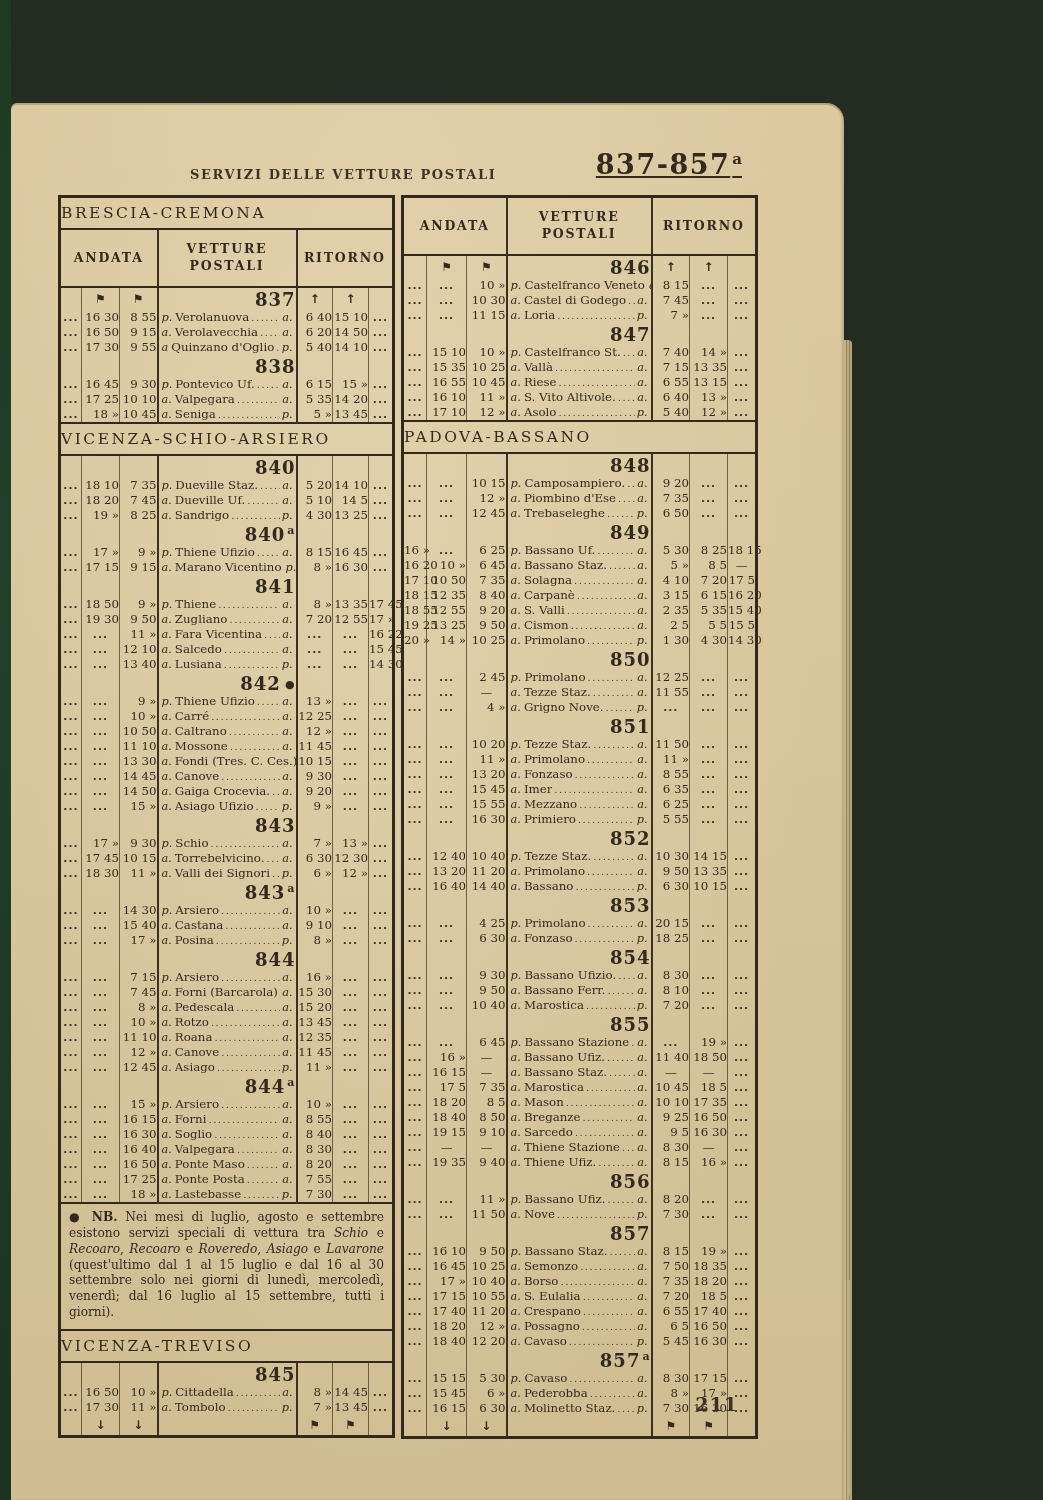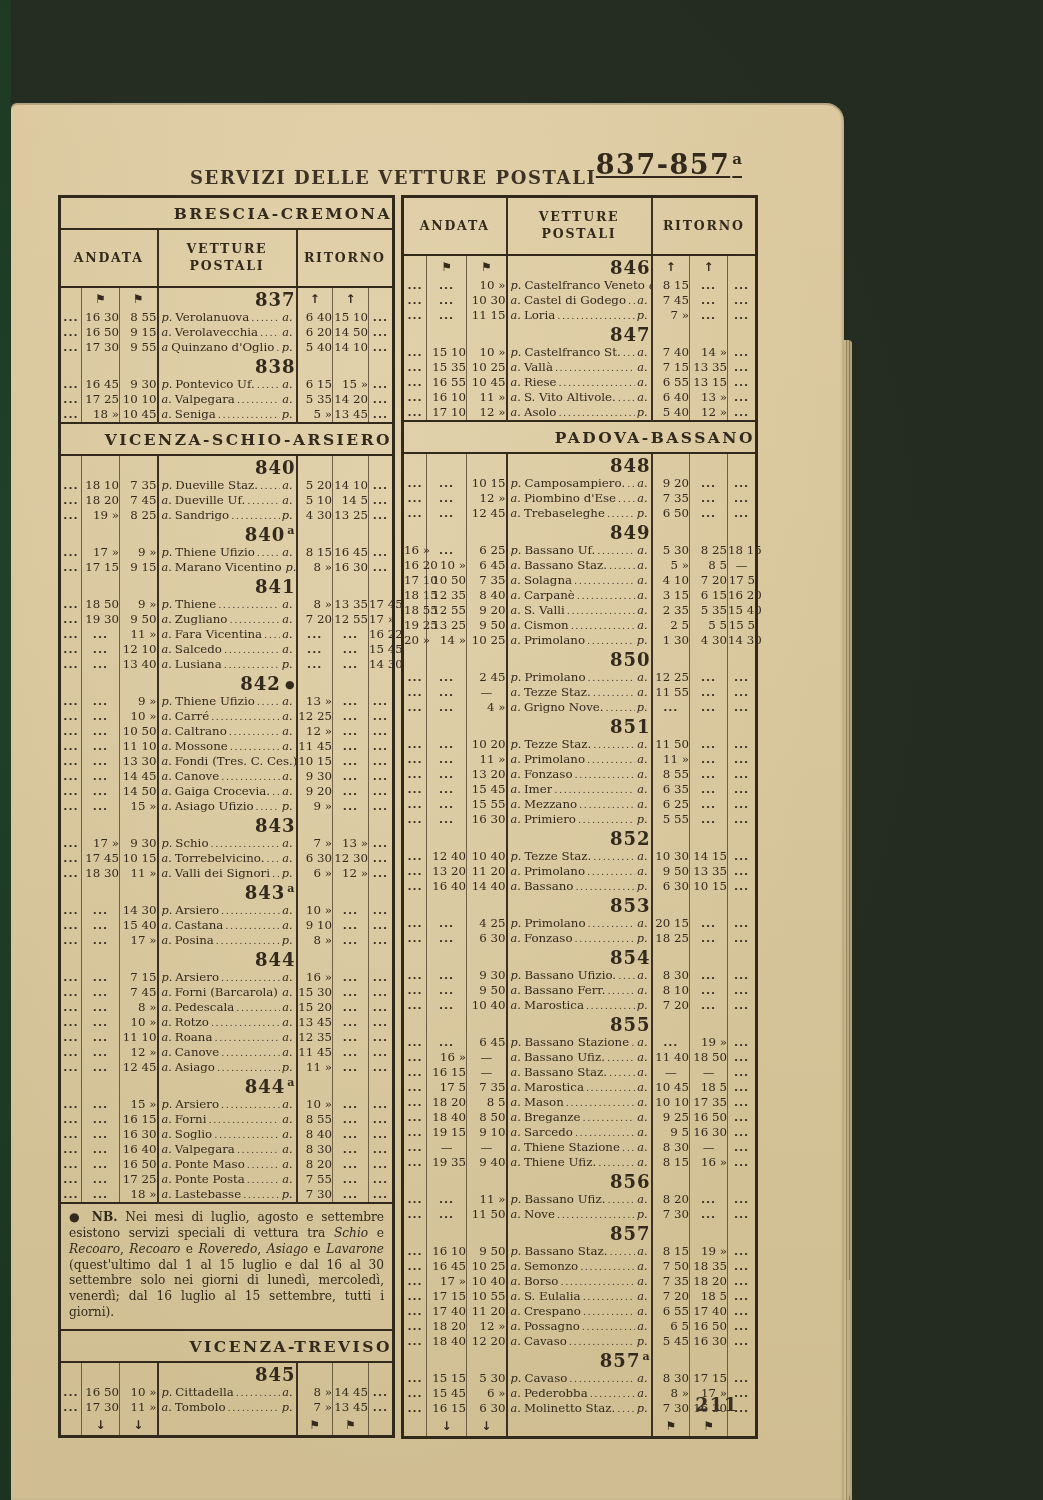--- a/index.html
+++ b/index.html
@@ -23,21 +23,21 @@
     box-shadow: inset 0 2px 0 rgba(120,105,75,.35), inset -2px 0 2px rgba(120,105,75,.3);}
   .page-stack{position:absolute;left:844px;top:340px;bottom:0;width:8px;
     background:repeating-linear-gradient(90deg,#c6b489 0 2px,#96865f 2px 3px,#bcab81 3px 5px,#8b7b57 5px 6px,#b3a378 6px 8px);
     border-radius:0 4px 0 0;}
   .page-stack2{position:absolute;left:844px;top:1280px;bottom:0;width:6px;
     background:repeating-linear-gradient(90deg,#cdbb8f 0 2px,#9c8c64 2px 3px,#c0af84 3px 6px);
     border-radius:0 0 6px 0;}
 
   .page-header{position:absolute;left:47px;top:50px;width:700px;height:42px;}
   .running-header{position:absolute;left:132px;top:14px;
-    font-size:18px;letter-spacing:1.6px;font-weight:600;color:#3c3326;white-space:nowrap;}
+    font-size:13px;letter-spacing:1.6px;font-weight:600;color:#3c3326;white-space:nowrap;}
   .page-code{position:absolute;right:16px;top:-4px;
     font-size:27px;font-weight:700;letter-spacing:1.5px;color:#332a1d;white-space:nowrap;text-decoration:underline;}
   .page-code sup{font-size:15px;font-weight:700;letter-spacing:0;margin-left:2px;}
 
   .tables{position:absolute;left:47px;top:92px;width:706px;display:flex;gap:6px;align-items:flex-start;}
 
   table.tt{border-collapse:collapse;table-layout:fixed;
     border:3px solid #32291d;position:relative;background:transparent;}
   table.tt td, table.tt th{padding:0;vertical-align:middle;color:#332a1e;}
 
@@ -46,21 +46,21 @@
   tr.r > td:first-child{border-left:none;}
   tr.r > td:nth-child(4){border-left:2px solid #3b3123;border-right:2px solid #3b3123;}
   tr.secnum > td{border-left:1px solid rgba(90,76,54,.85);}
   tr.secnum > td:first-child{border-left:none;}
   tr.secnum > td:nth-child(4){border-left:2px solid #3b3123;border-right:2px solid #3b3123;}
   tr.endsym > td{border-left:1px solid rgba(90,76,54,.85);height:20px;}
   tr.endsym > td:first-child{border-left:none;}
   tr.endsym > td:nth-child(4){border-left:2px solid #3b3123;border-right:2px solid #3b3123;}
 
   tr.title td{border-top:2px solid #32291d;border-bottom:2px solid #32291d;
-    text-align:right;font-weight:700;font-size:15.5px;letter-spacing:2.5px;height:30px;}
+    text-align:left;font-weight:400;font-size:15.5px;letter-spacing:2.5px;height:30px;}
   tr.title.main td{border-top:none;}
 
   tr.heads th{border-bottom:2px solid #32291d;font-size:12.5px;letter-spacing:1.8px;
     font-weight:600;height:56px;text-align:center;line-height:1.35;}
   tr.heads th:nth-child(2){border-left:2px solid #3b3123;border-right:2px solid #3b3123;}
 
   tr.r td{height:15px;font-size:11.8px;line-height:1;}
   td.num{text-align:right;padding-right:4px;white-space:nowrap;}
   td.dots{text-align:center;letter-spacing:1px;font-weight:700;font-size:10px;color:#43392b;}
   td.dash{text-align:center;font-size:11.8px;}

